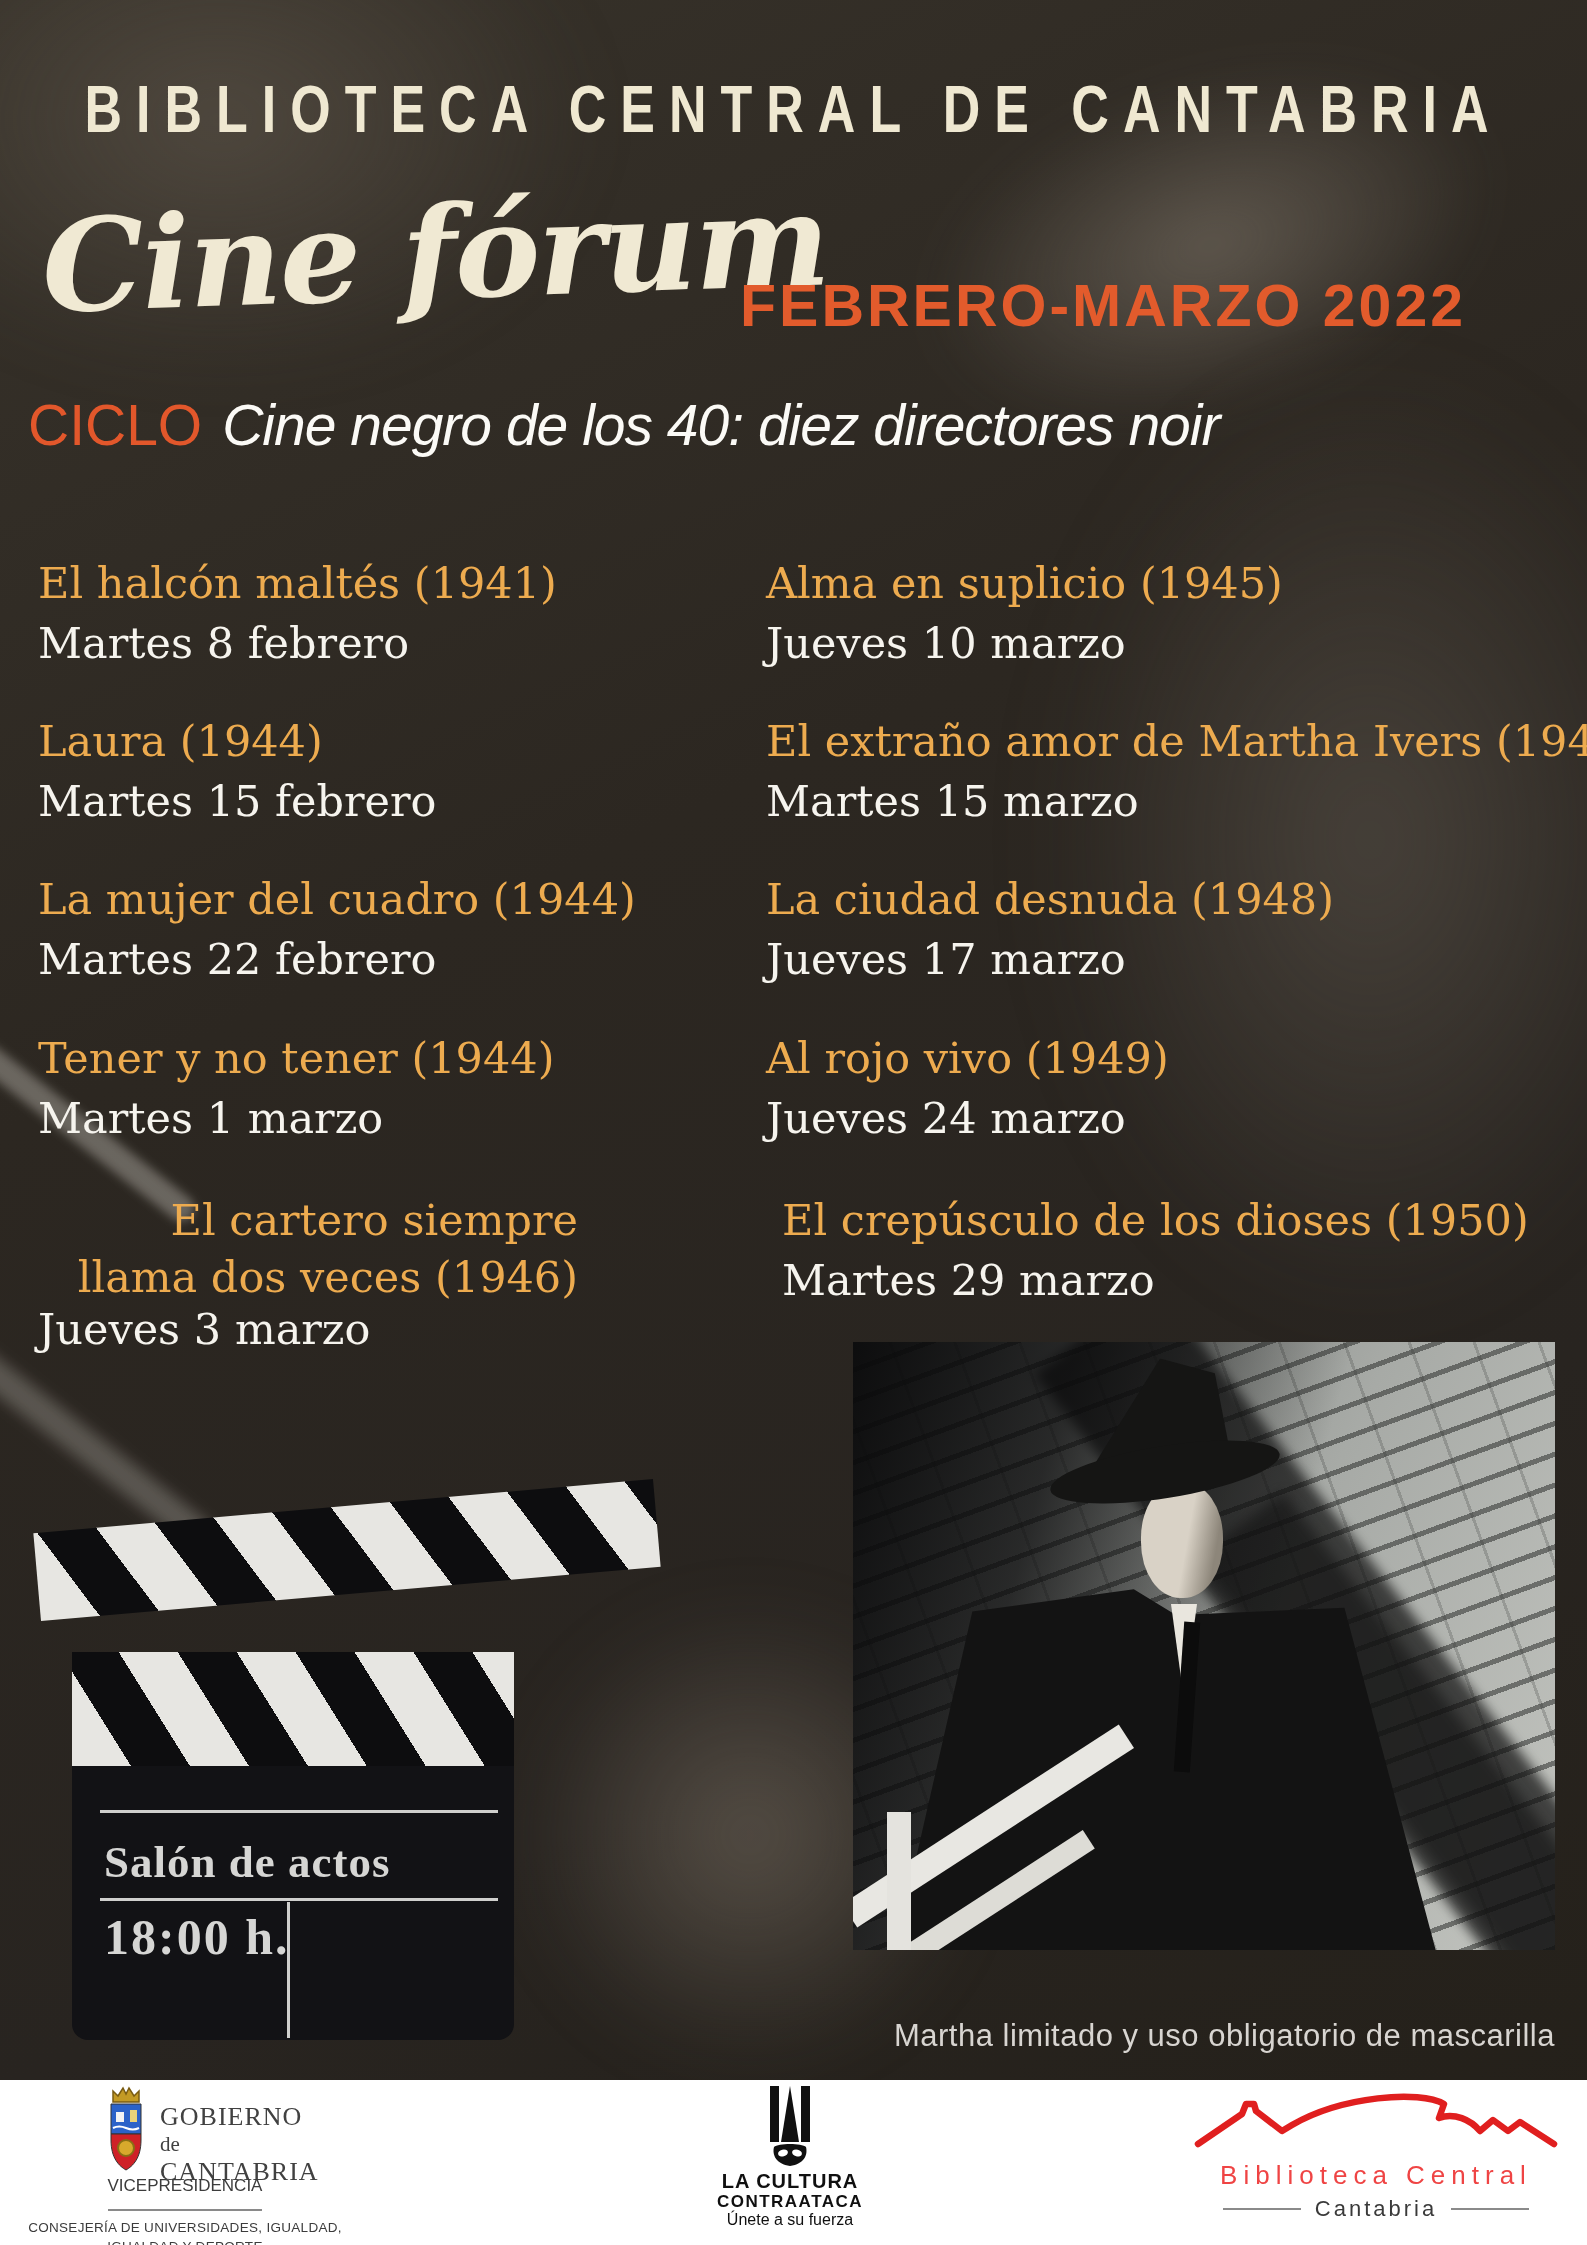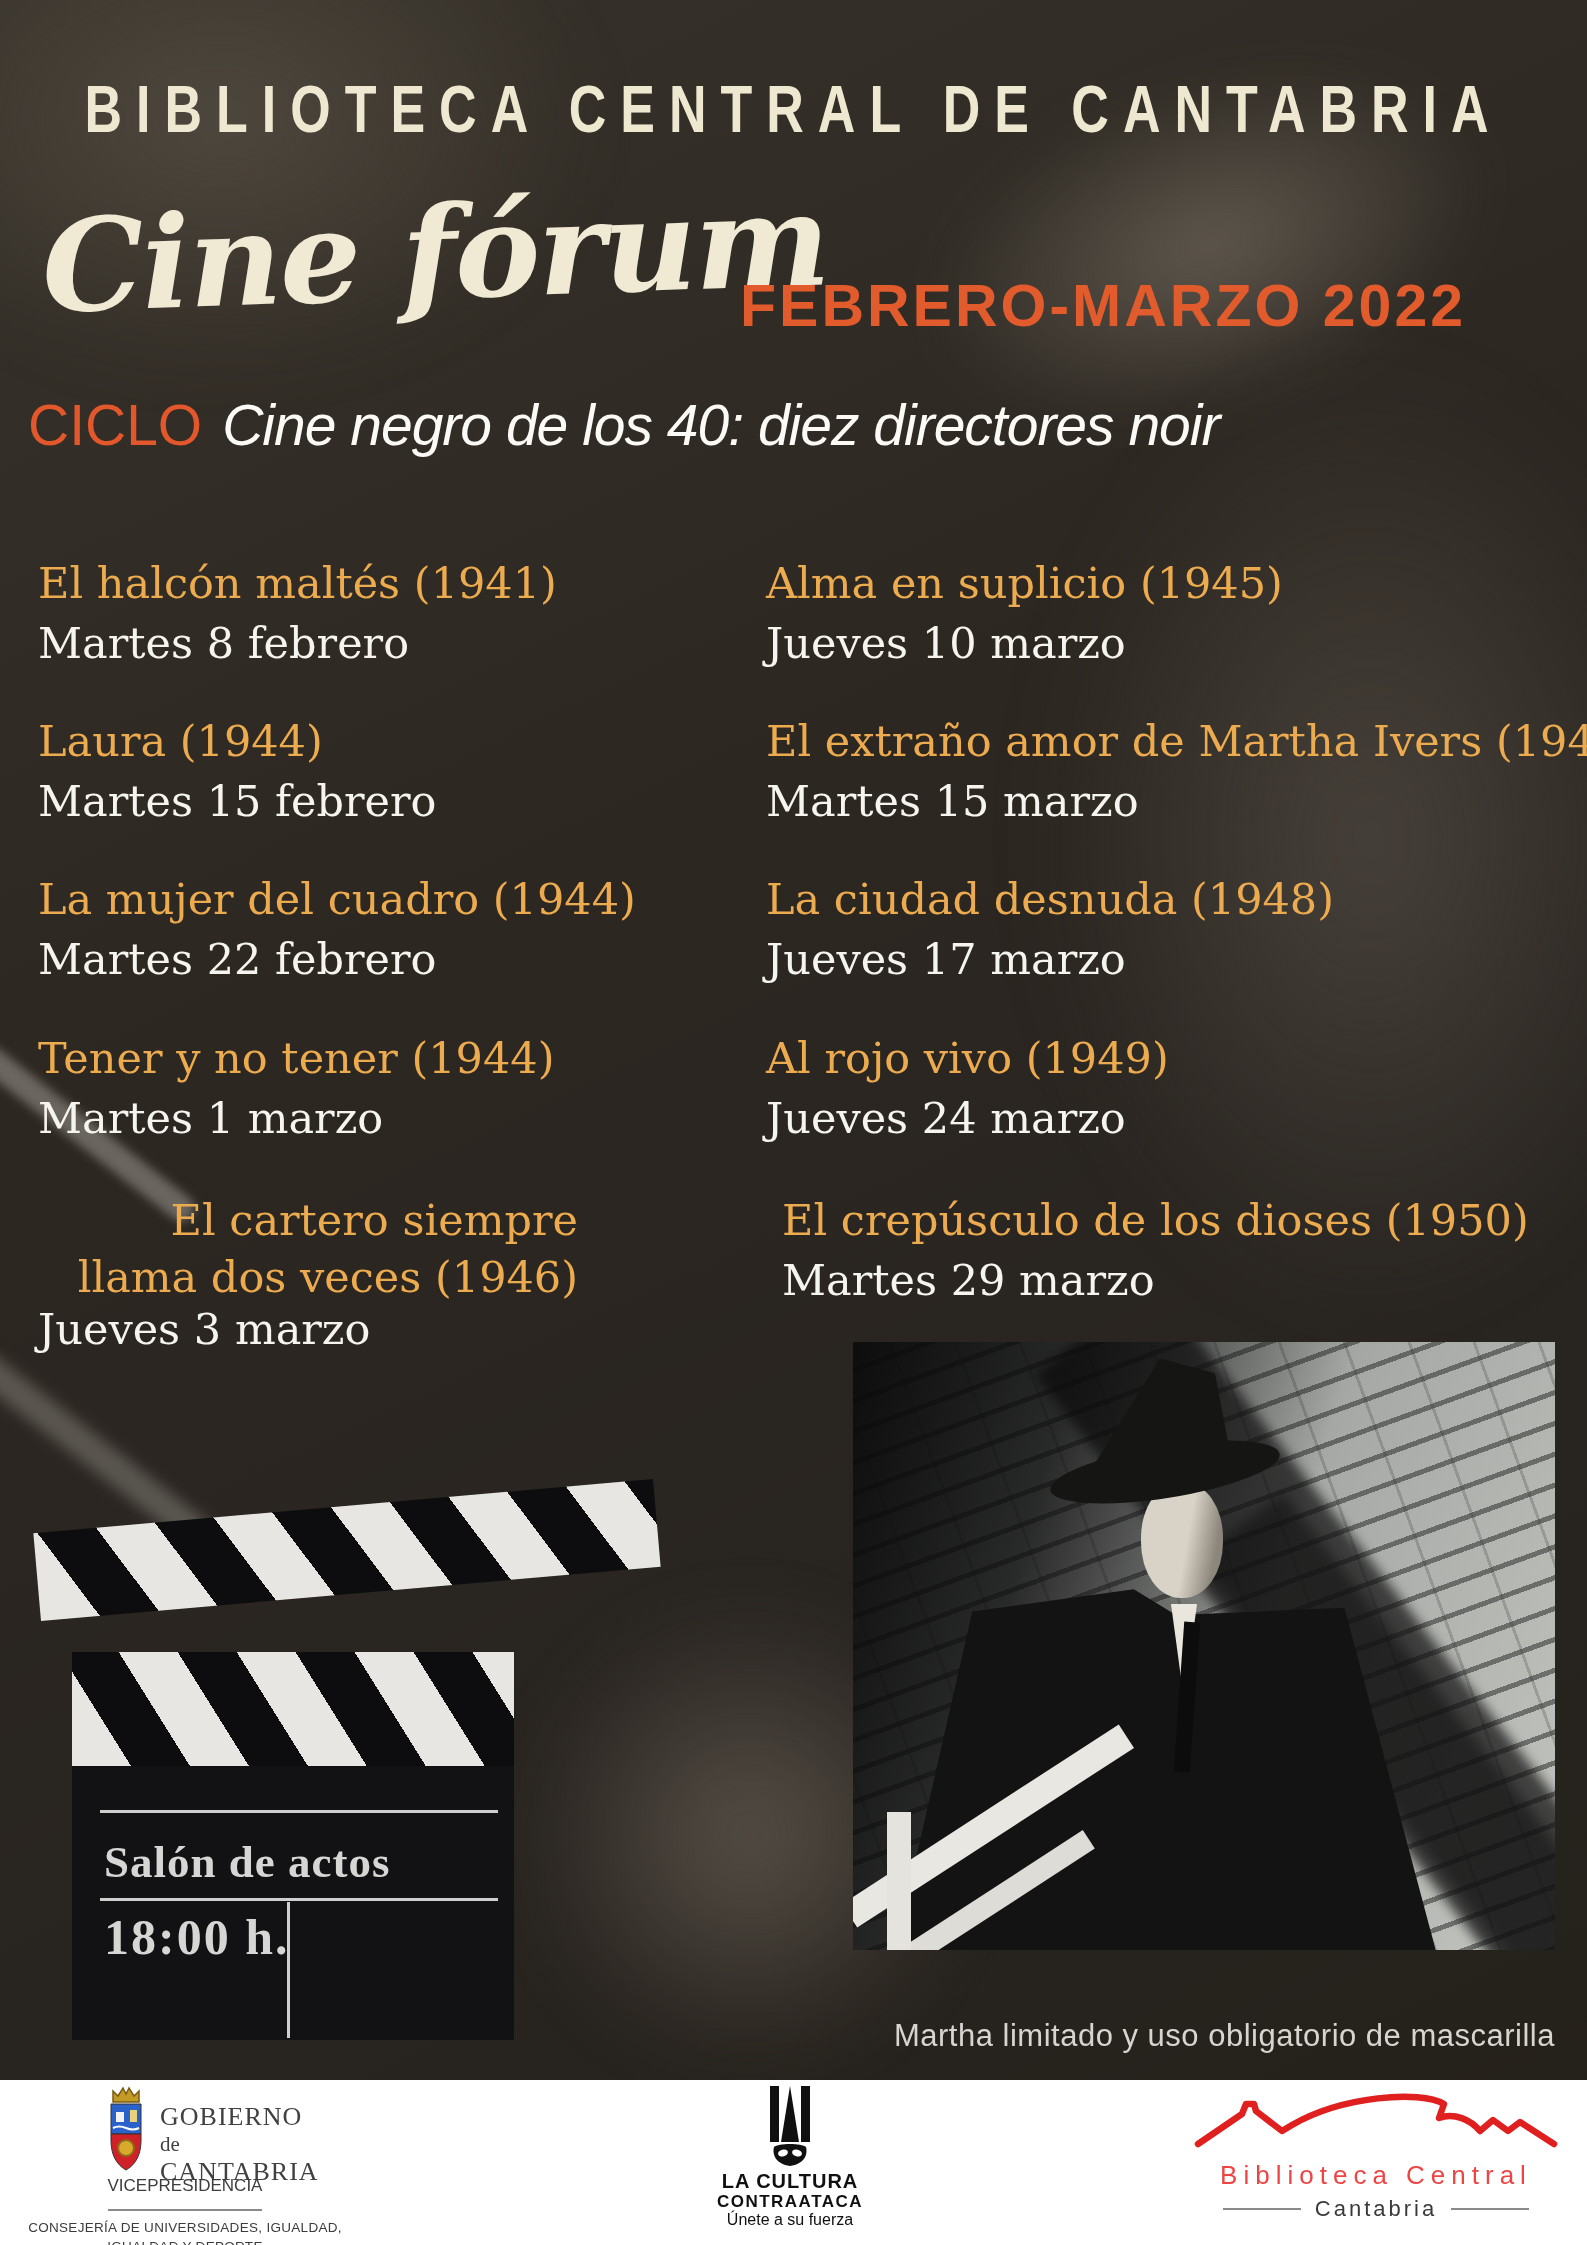--- a/index.html
+++ b/index.html
@@ -29,21 +29,21 @@
   .ciclo-title{color:#fbfaf6;font-weight:normal;font-style:italic;font-size:57px;letter-spacing:-1px;}
 
   
   .film-title{position:absolute;color:#edab4f;font-family:"DejaVu Serif",serif;font-size:43px;white-space:nowrap;text-align:right;}
   .film-date{position:absolute;color:#f6f4ee;font-family:"DejaVu Serif",serif;font-size:43px;white-space:nowrap;}
   .film-title.wrap{white-space:normal;width:540px;line-height:57px;}
 
   
   .clap-stick{left:36px;top:1506px;width:622px;height:88px;transform:rotate(-5deg);
     background:repeating-linear-gradient(58deg,#e7e6e2 0 50px,#0d0d0f 50px 100px);}
-  .clap-body{left:72px;top:1652px;width:442px;height:388px;background:#121215;}
+  .clap-body{left:72px;top:1652px;width:442px;height:388px;background:#121215;border-radius:16px;}
   .clap-band{left:0;top:0;width:442px;height:114px;
     background:repeating-linear-gradient(58deg,#e7e6e2 0 50px,#0d0d0f 50px 100px);}
   .clap-line{background:#cfcfcd;}
   .clap-venue{left:32px;top:184px;color:#d6d6d4;font-family:"Liberation Serif",serif;font-weight:bold;font-size:45px;letter-spacing:1px;white-space:nowrap;}
   .clap-time{left:32px;top:256px;color:#d6d6d4;font-family:"Liberation Serif",serif;font-weight:bold;font-size:50px;letter-spacing:2px;white-space:nowrap;}
 
   
   .photo{left:853px;top:1342px;width:702px;height:608px;overflow:hidden;background:#9a9d9a;}
   .photo .wall{position:absolute;inset:0;
     background:

